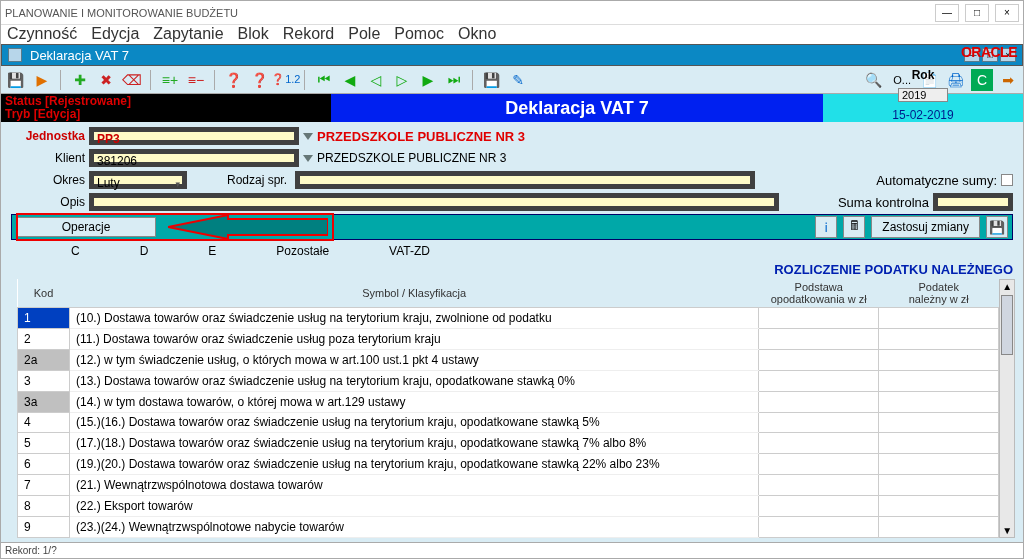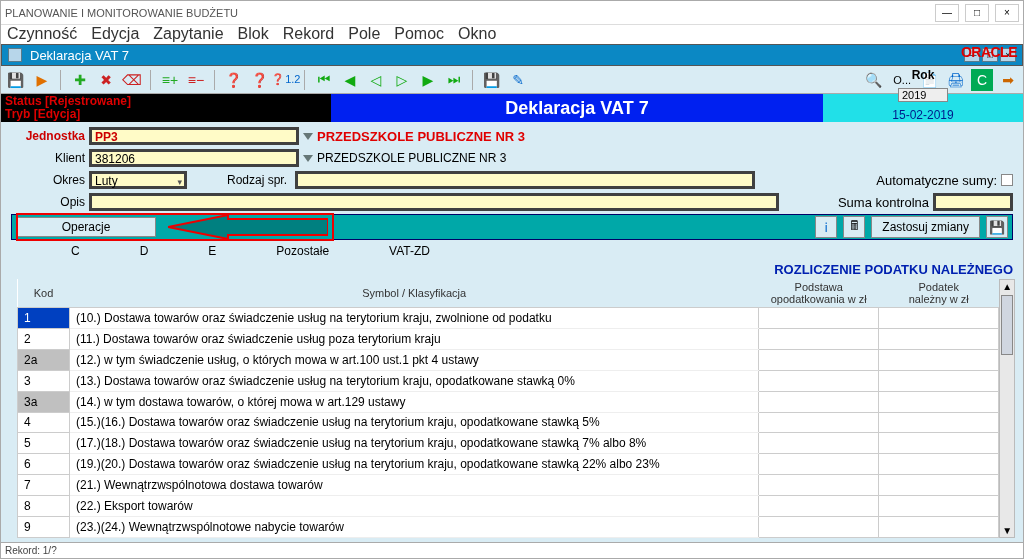--- a/index.html
+++ b/index.html
@@ -62,21 +62,21 @@
     justify-content:flex-end; padding:0 6px; gap:6px;flex-direction:column;
   }
   .status-right .roklabel { color:#000; font-weight:bold; }
   .status-right .rokfield { width:50px;height:18px;border:1px solid #888;background:#eee; padding:0 3px; font-size:11px;}
   .status-right .date { color:#001a8a; font-size:12px; }
   .form-area { padding: 4px 10px 0 10px; background:#d9ecf4; }
   .form-row { display:flex; align-items:center; height:20px; margin-bottom:2px; }
   .form-label { width:78px; text-align:right; color:#c00; font-weight:bold; font-size:12px; padding-right:4px; }
   .form-label.black { color:#000; font-weight:normal; }
   .yellow-input {
-    background:#fffbc7; border:3px solid #404040; height:18px; padding:0 3px; font-size:12px;
+    background:#fffbc7; border:5px solid #404040; height:18px; padding:0 3px; font-size:12px;
   }
   .down-tri {
     width:0;height:0;border-left:5px solid transparent;border-right:5px solid transparent;
     border-top:7px solid #677; display:inline-block; margin:0 4px; cursor:pointer;
   }
   .red-head { color:#e00000; font-weight:bold; font-size:13px; }
   .action-bar {
     height: 26px; background: #00a8a8; display:flex; align-items:center; gap:6px; padding:0 4px;
     border:1px solid #006; position:relative;
   }

